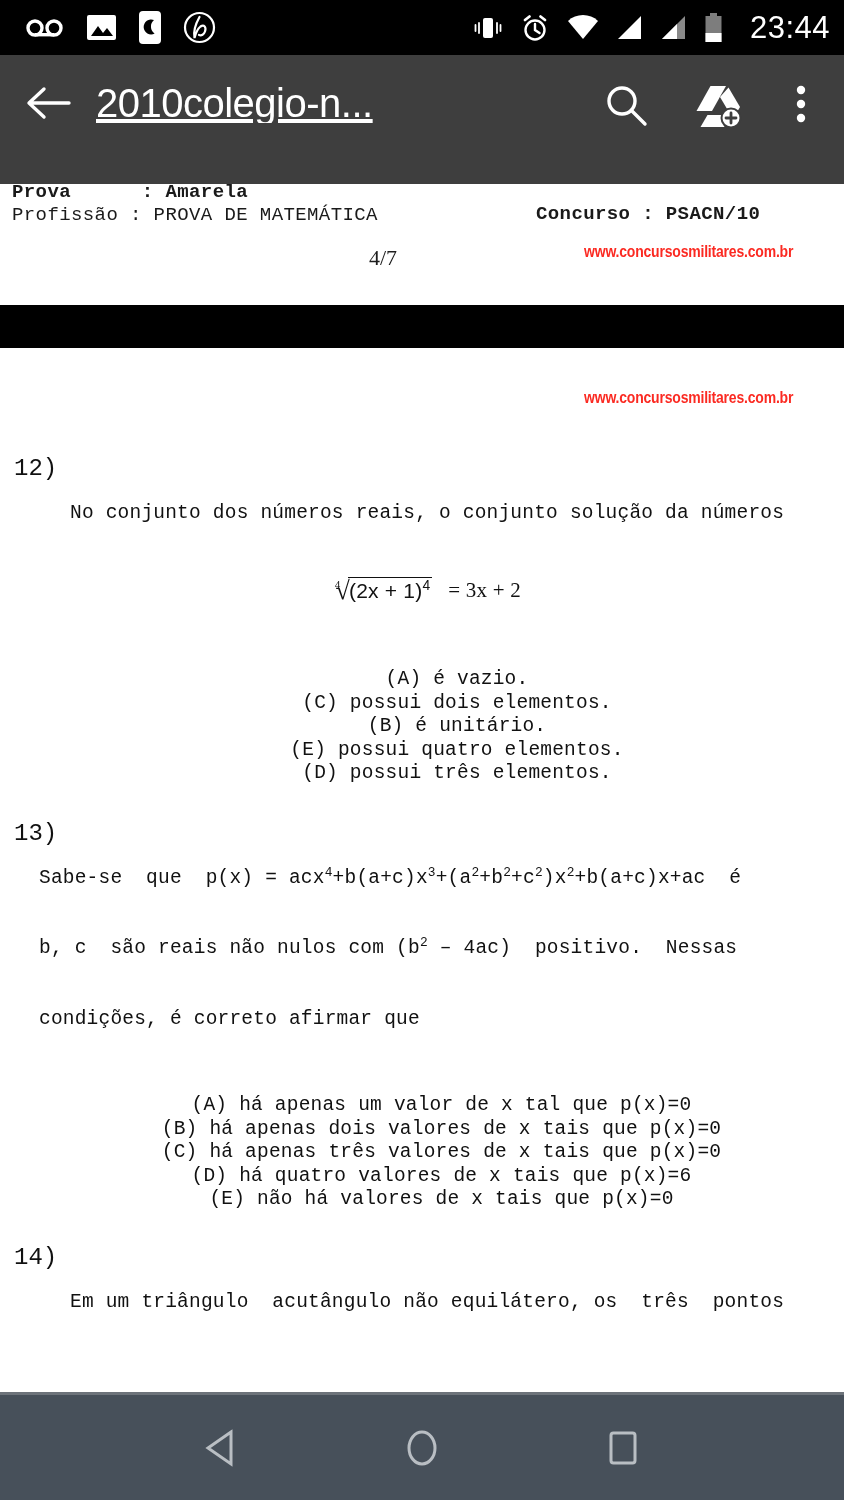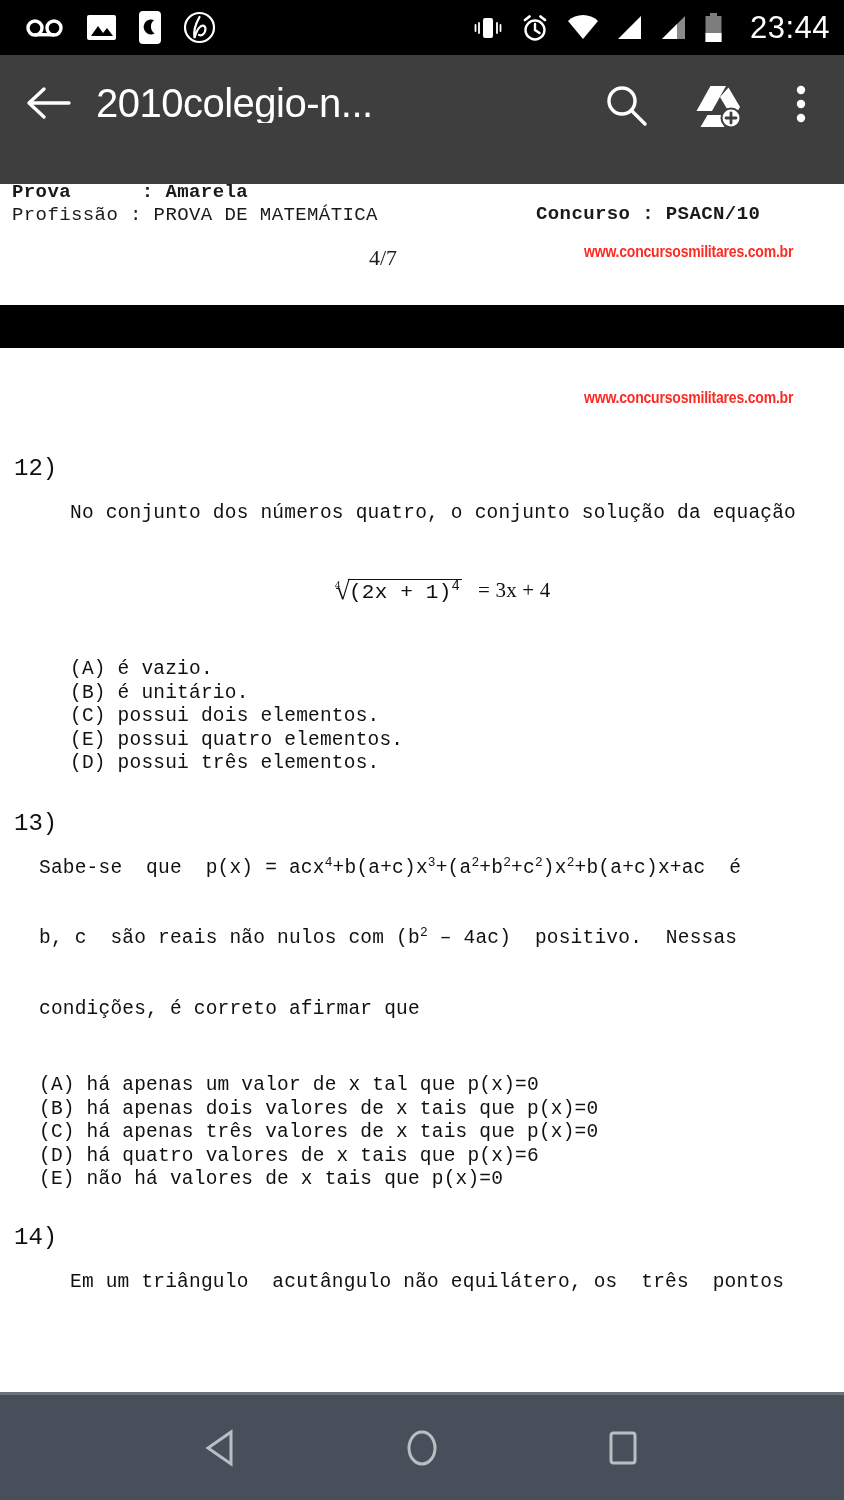--- a/index.html
+++ b/index.html
@@ -23,21 +23,21 @@
   
   .app-bar{
     position:absolute; top:55px; left:0; width:844px; height:129px;
     background:#3e3e3e; display:flex; align-items:flex-start;
     padding-top:22px; z-index:6;
   }
   .ab-back{ width:96px; display:flex; justify-content:center; padding-top:6px; }
   .ab-title{
     color:#fff; font-size:40px; line-height:1; font-weight:400;
     white-space:nowrap; overflow:hidden; flex:0 0 auto;
-    letter-spacing:-0.5px; padding-top:6px;
+    letter-spacing:-0.5px; padding-top:6px;text-decoration:underline;
   }
   .ab-actions{ margin-left:auto; display:flex; align-items:flex-start; gap:0; padding-right:6px; }
   .ab-btn{ width:92px; display:flex; justify-content:center; padding-top:6px; }
   .ab-btn.menu{ width:74px; }
 
   
   .doc{
     position:absolute; top:55px; left:0; width:844px; height:1340px;
     background:#fff; overflow:hidden;
   }
@@ -83,39 +83,39 @@
   .q{ position:relative; padding-left:70px; }
   .q-num{
     position:absolute; left:14px; top:0;
     font-size:24px; font-family:"Liberation Mono", monospace;
   }
   .q-stem{
     font-size:19.5px; line-height:23.5px; letter-spacing:0.2px;
     text-align:justify; width:738px; white-space:pre-wrap;
   }
   .q-stem .ln{ display:block; }
-  .opts{ margin-top:6px; }
+  .opts{ margin-top:16px;text-align:center; }
   .opt{
     font-size:19.5px; line-height:23.5px; letter-spacing:0.2px;
     white-space:pre;
   }
   sup{ font-size:0.66em; vertical-align:super; line-height:0; }
 
   
   .radical{ display:inline-block; position:relative; margin-top:4px; }
   .rad-idx{
     font-size:11px; position:relative; top:-9px; left:3px;
     font-family:"Liberation Serif", serif;
   }
   .rad-sign{
     font-family:"Liberation Serif", serif; font-size:26px;
     position:relative; top:2px; left:-2px;
   }
   .rad-body{
-    font-family:Liberation Mono, monospace; font-size:21px;
+    font-family:Liberation Sans, sans-serif; font-size:21px;
     border-top:1.6px solid #111; padding:1px 2px 0 1px;
     position:relative; top:1px; left:-4px;
   }
   .eqrest{ font-family:"Liberation Serif", serif; font-size:21px; margin-left:12px; }
 
   
   .nav-bar{
     position:absolute; bottom:0; left:0; width:844px; height:105px;
     background:#47505a; display:flex; align-items:center;
     justify-content:space-around; padding:0 120px; z-index:7;
@@ -145,29 +145,29 @@
       
     </div>
 
     <div class="watermark wm2">www.concursosmilitares.com.br</div>
 
     <div class="questions">
 
       <div class="q" style="margin-bottom:34px;">
         <div class="q-num">12)</div>
         <div class="q-stem">
-          <span class="ln">No conjunto dos números quatro, o conjunto solução da equação</span>
+          <span class="ln">No conjunto dos números reais, o conjunto solução da números</span>
           <span class="radical">
-            <span class="rad-idx">4</span><span class="rad-sign">√</span><span class="rad-body"><span>(2x + 1)</span><sup>4</sup></span><span class="eqrest">= 3x + 4</span>
+            <span class="rad-idx">4</span><span class="rad-sign">√</span><span class="rad-body"><span>(2x + 1)</span><sup>4</sup></span><span class="eqrest">= 3x + 2</span>
           </span>
         </div>
         <div class="opts">
           <div class="opt">(A) é vazio.</div>
+          <div class="opt">(C) possui dois elementos.</div>
           <div class="opt">(B) é unitário.</div>
-          <div class="opt">(C) possui dois elementos.</div>
           <div class="opt">(E) possui quatro elementos.</div>
           <div class="opt">(D) possui três elementos.</div>
         </div>
       </div>
 
       <div class="q" style="margin-bottom:32px;padding-left:39px;">
         <div class="q-num">13)</div>
         <div class="q-stem">
           <span class="ln">Sabe-se  que  p(x) = acx<sup>4</sup>+b(a+c)x<sup>3</sup>+(a<sup>2</sup>+b<sup>2</sup>+c<sup>2</sup>)x<sup>2</sup>+b(a+c)x+ac  é</span>
           <span class="ln">b, c  são reais não nulos com (b<sup>2</sup> – 4ac)  positivo.  Nessas</span>

